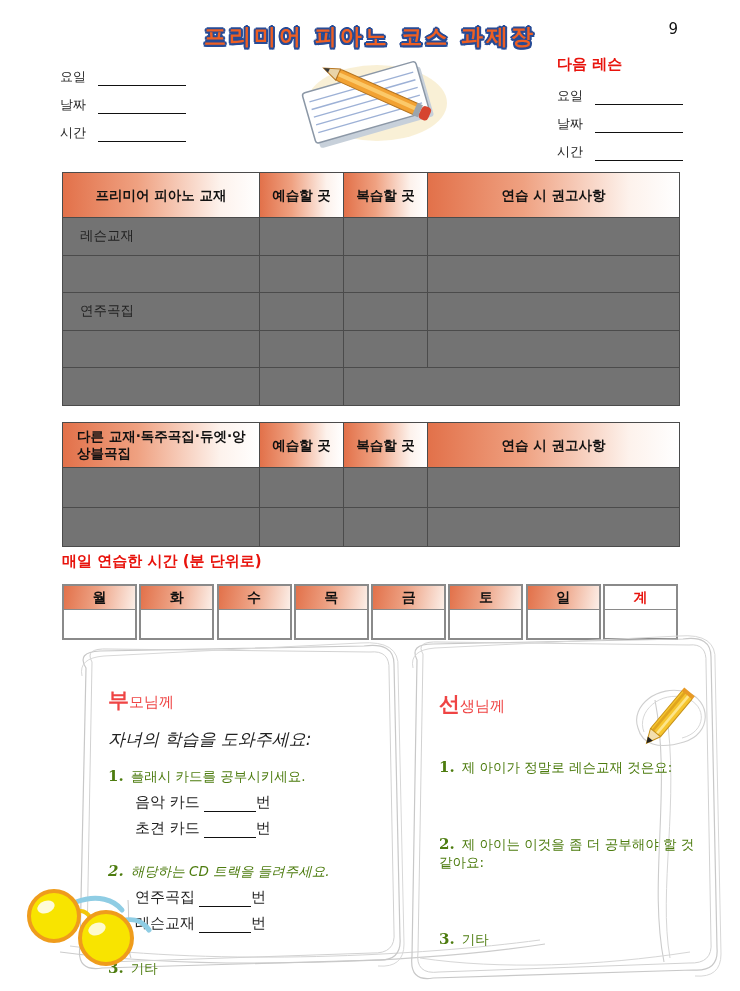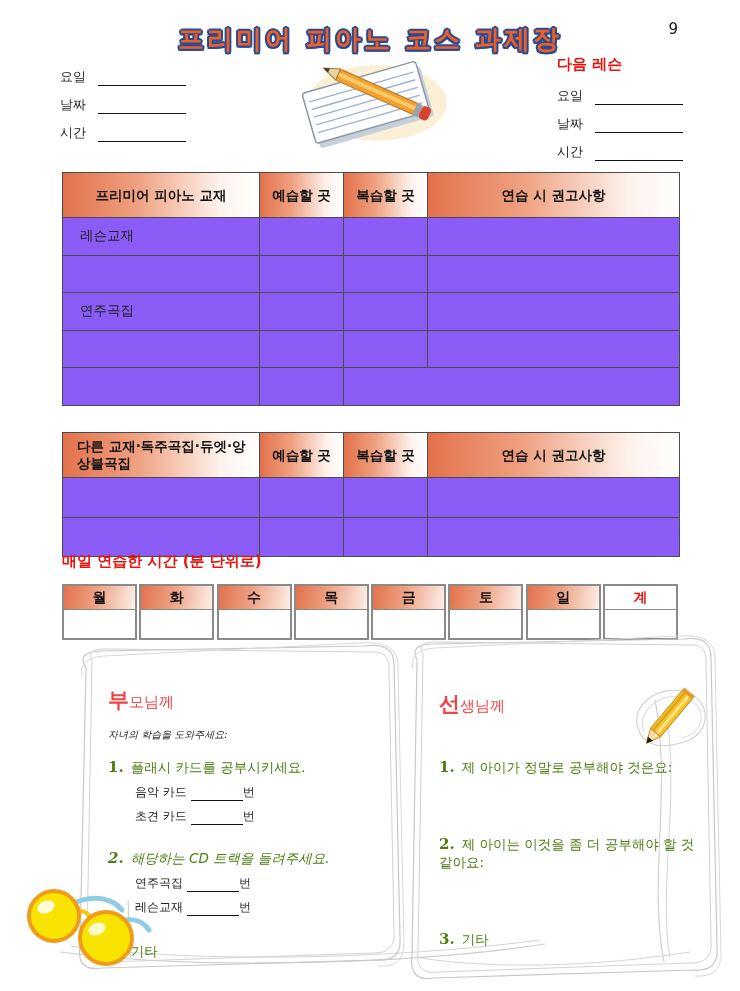--- a/index.html
+++ b/index.html
@@ -4,38 +4,38 @@
 <style>
   html,body{margin:0;padding:0;background:#ffffff;}
   .page{position:relative;width:740px;height:991px;background:#fff;overflow:hidden;
         font-family:"DejaVu Sans","Liberation Sans",sans-serif;color:#1a1a1a;}
 
   
   .pagenum{position:absolute;top:20px;right:62px;font-size:15px;color:#111;}
 
   
   .title{position:absolute;top:22px;left:0;right:0;text-align:center;z-index:3;
-         font-size:26px;font-weight:bold;letter-spacing:3px;color:#ee5f23;
+         font-size:22px;font-weight:bold;letter-spacing:3px;color:#ee5f23;
          text-shadow:2px 0 0 #274b96,-2px 0 0 #274b96,0 2px 0 #274b96,0 -2px 0 #274b96,
                      1.5px 1.5px 0 #274b96,-1.5px -1.5px 0 #274b96,
                      1.5px -1.5px 0 #274b96,-1.5px 1.5px 0 #274b96;}
   .notepad{position:absolute;left:282px;top:48px;z-index:2;}
 
   
   .lesson{position:absolute;width:180px;}
   .lesson.today{left:60px;top:55px;}
   .lesson.next{left:557px;top:55px;}
   .lesson h3{margin:0 0 12px 0;font-size:15px;font-weight:bold;color:#e8130c;}
   .lfield{margin-top:13px;font-size:13px;color:#222;height:15px;white-space:nowrap;}
   .lfield .lab{display:inline-block;width:36px;}
   .uline{display:inline-block;border-bottom:1.6px solid #111;height:12px;vertical-align:bottom;}
   .lfield .uline{width:88px;margin-left:2px;}
 
   
-  .ftable{position:absolute;left:62px;width:616px;border:1.6px solid #4b4b4b;background:#8b5cf6;}
+  .ftable{position:absolute;left:62px;width:616px;border:1.6px solid #4b4b4b;background:#737373;}
   .frow{display:grid;grid-template-columns:196px 84px 84px auto;}
   .frow + .frow{border-top:1.6px solid #4b4b4b;}
   .fcell{border-left:1.6px solid #4b4b4b;min-height:36px;}
   .fcell:first-child{border-left:none;}
   .hcell{display:flex;align-items:center;justify-content:center;text-align:center;
          font-size:13.5px;font-weight:bold;color:#111;line-height:1.25;padding:4px 6px;
          background:linear-gradient(to right,#e2714a 0%,#efa181 38%,#fdf2ec 80%,#ffffff 100%);}
   .hcell.wide{justify-content:center;}
   .hcell.first2{justify-content:flex-start;text-align:left;padding-left:14px;}
   .rlabel{display:flex;align-items:center;font-size:13.5px;color:#222;padding-left:17px;}
@@ -56,25 +56,25 @@
   
   .notebox{position:absolute;z-index:1;}
   .notebox .scribble{position:absolute;inset:-14px;width:calc(100% + 28px);height:calc(100% + 28px);}
   .notebox .content{position:relative;z-index:2;}
   .parents{left:78px;top:652px;width:316px;height:310px;}
   .teacher{left:411px;top:646px;width:300px;height:326px;}
   .nb-head{font-size:15px;color:#ef4444;}
   .nb-head .big{font-size:21px;font-weight:bold;}
   .parents .content{padding:34px 14px 0 30px;}
   .teacher .content{padding:44px 10px 0 28px;}
-  .intro{margin-top:14px;font-size:10px;font-style:italic;color:#222;}
+  .intro{margin-top:14px;font-size:17px;font-style:italic;color:#222;}
   .item{margin-top:16px;font-size:13.5px;color:#4d7c0f;}
   .item .num{font-family:"DejaVu Serif","Liberation Serif",serif;font-weight:bold;
              font-size:15px;margin-right:7px;}
-  .subline{margin:7px 0 0 27px;font-size:12px;color:#222;white-space:nowrap;}
+  .subline{margin:7px 0 0 27px;font-size:15px;color:#222;white-space:nowrap;}
   .subline .uline{width:52px;margin-left:4px;}
   .parents .item.i2{margin-top:24px;font-style:italic;}
   .parents .item.i3{margin-top:26px;}
   .teacher .item.i1{margin-top:40px;}
   .teacher .item.i2{margin-top:58px;}
   .teacher .item.i3{margin-top:58px;}
 
   .flourish,.pencil-ill,.glasses-ill{position:absolute;pointer-events:none;}
   .pencil-ill{left:628px;top:676px;z-index:3;}
   .glasses-ill{left:18px;top:880px;z-index:3;}
@@ -175,21 +175,21 @@
       <div class="fcell"></div>
       <div class="fcell"></div>
     </div>
     <div class="frow">
       <div class="fcell"></div>
       <div class="fcell"></div>
       <div class="fcell"></div>
     </div>
   </div>
 
-  <div class="ftable t2" style="top:432px;">
+  <div class="ftable t2" style="top:422px;">
     <div class="frow fhead">
       <div class="fcell hcell first2">다른 교재·독주곡집·듀엣·앙상블곡집</div>
       <div class="fcell hcell">예습할 곳</div>
       <div class="fcell hcell">복습할 곳</div>
       <div class="fcell hcell wide">연습 시 권고사항</div>
     </div>
     <div class="frow">
       <div class="fcell rlabel"></div>
       <div class="fcell"></div>
       <div class="fcell"></div>
@@ -281,21 +281,21 @@
     <svg class="scribble" viewBox="0 0 328 354" preserveAspectRatio="none">
       <path d="M20 28 Q 12 12 36 12 L 286 7 Q 314 3 314 25 L 320 316 Q 322 340 296 338 L 36 346 Q 12 350 15 324 Z" fill="none" stroke="#c8c8c8" stroke-width="1.2"></path>
       <path d="M26 22 Q 18 9 42 10 L 292 13 Q 310 11 309 31 L 314 310 Q 316 332 292 331 L 42 340 Q 18 343 21 320 Z" fill="none" stroke="#d2d2d2" stroke-width="1"></path>
       <path d="M16 36 Q 12 18 38 16 L 282 4 Q 320 1 318 29 L 324 322 Q 324 346 298 344" fill="none" stroke="#d8d8d8" stroke-width="1"></path>
     </svg>
     <div class="content">
       <div class="nb-head">
         <span class="big">선</span><span>생님께</span>
       </div>
       <div class="item i1">
-        <span class="num">1.</span><span>제 아이가 정말로 공부해야 것은요:</span>
+        <span class="num">1.</span><span>제 아이가 정말로 레슨교재 것은요:</span>
       </div>
       <div class="item i2">
         <span class="num">2.</span><span>제 아이는 이것을 좀 더 공부해야 할 것 같아요:</span>
       </div>
       <div class="item i3">
         <span class="num">3.</span><span>기타</span>
       </div>
     </div>
   </div>
 

